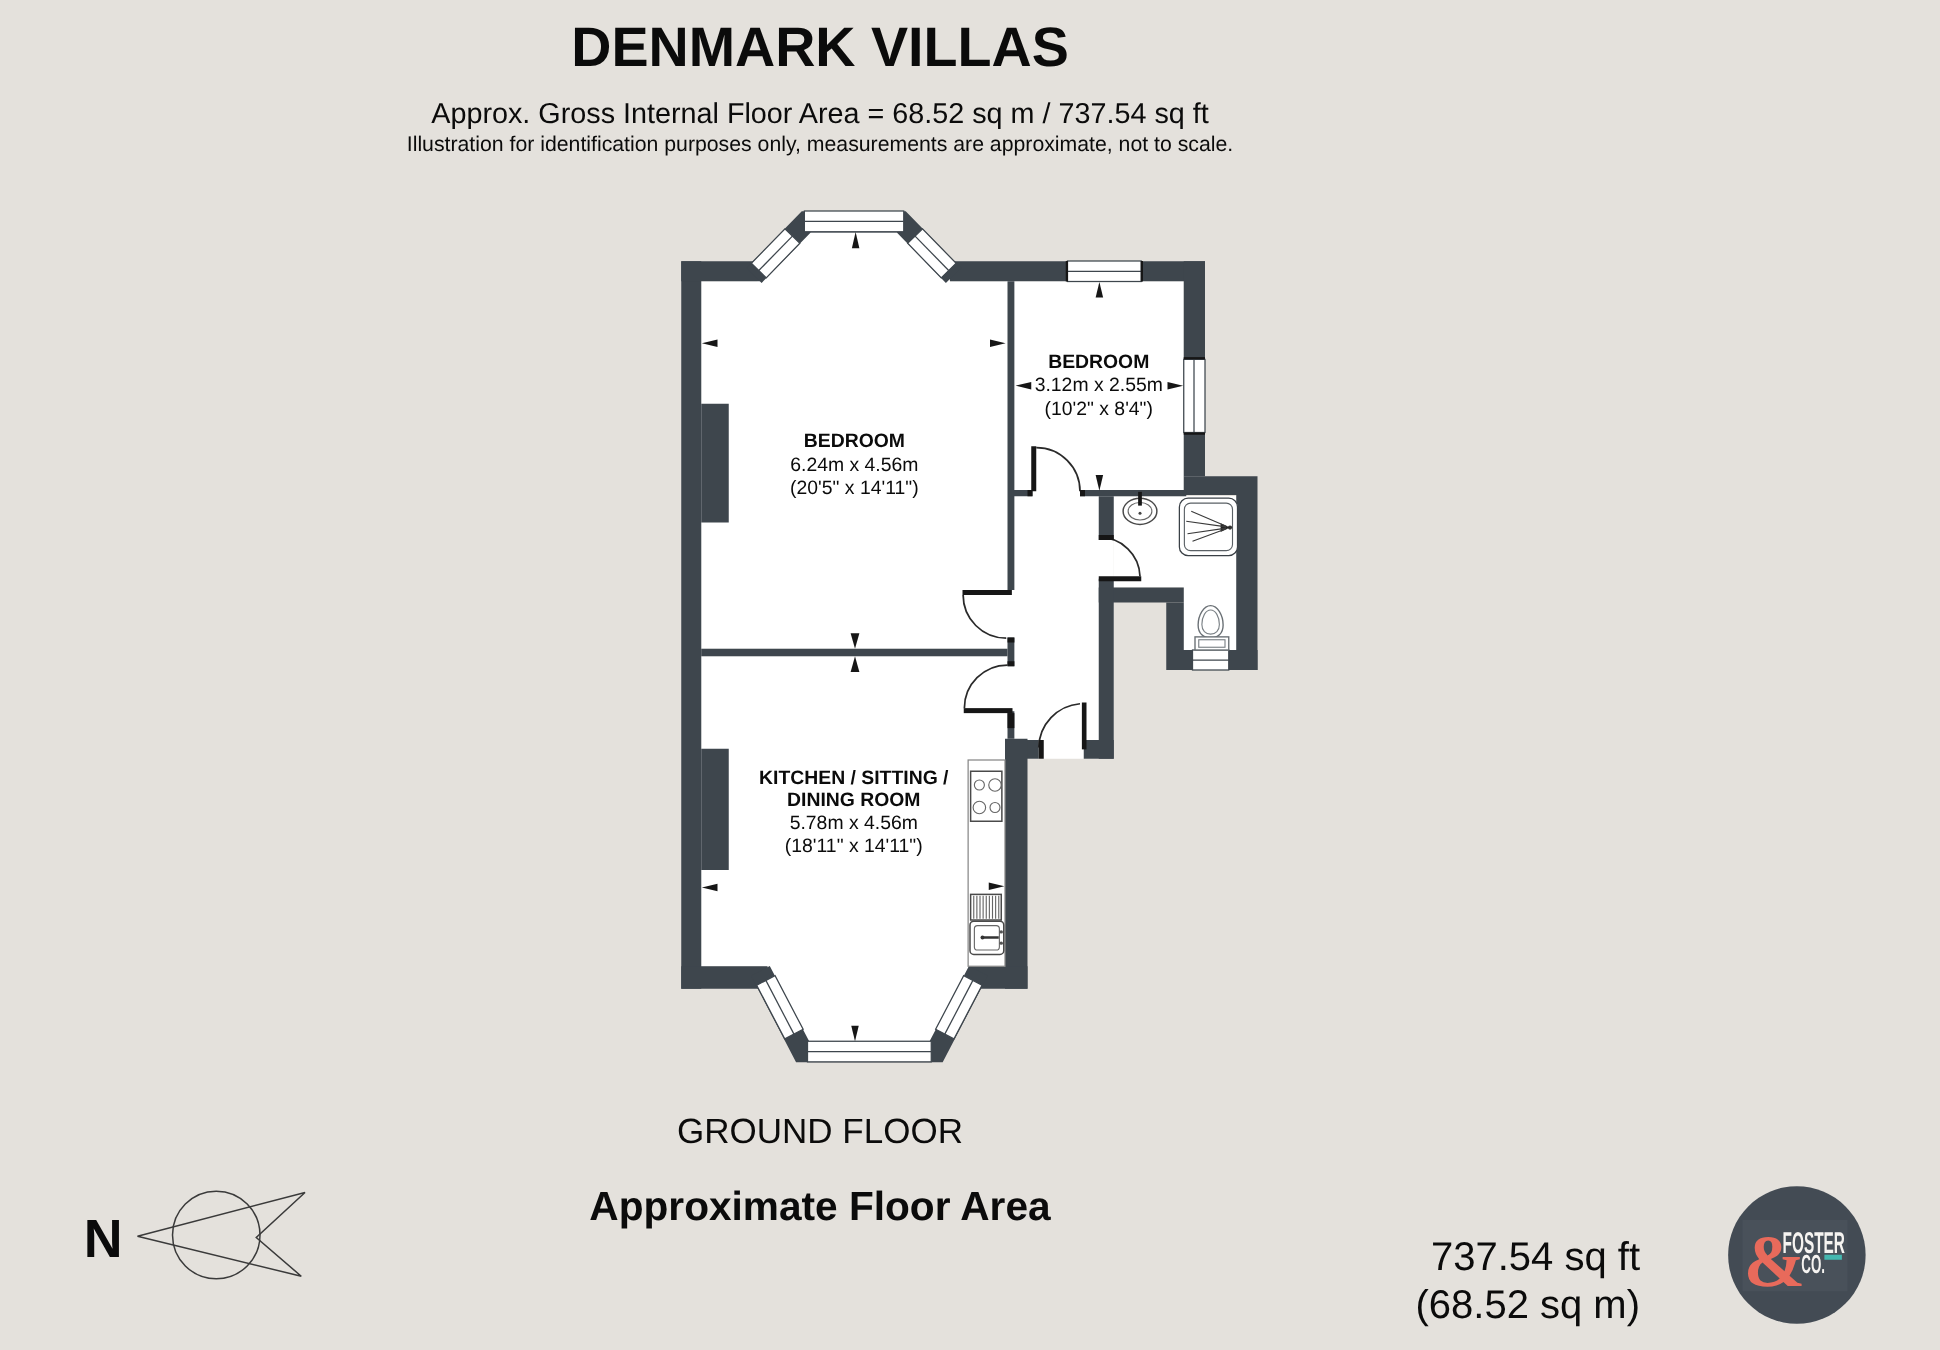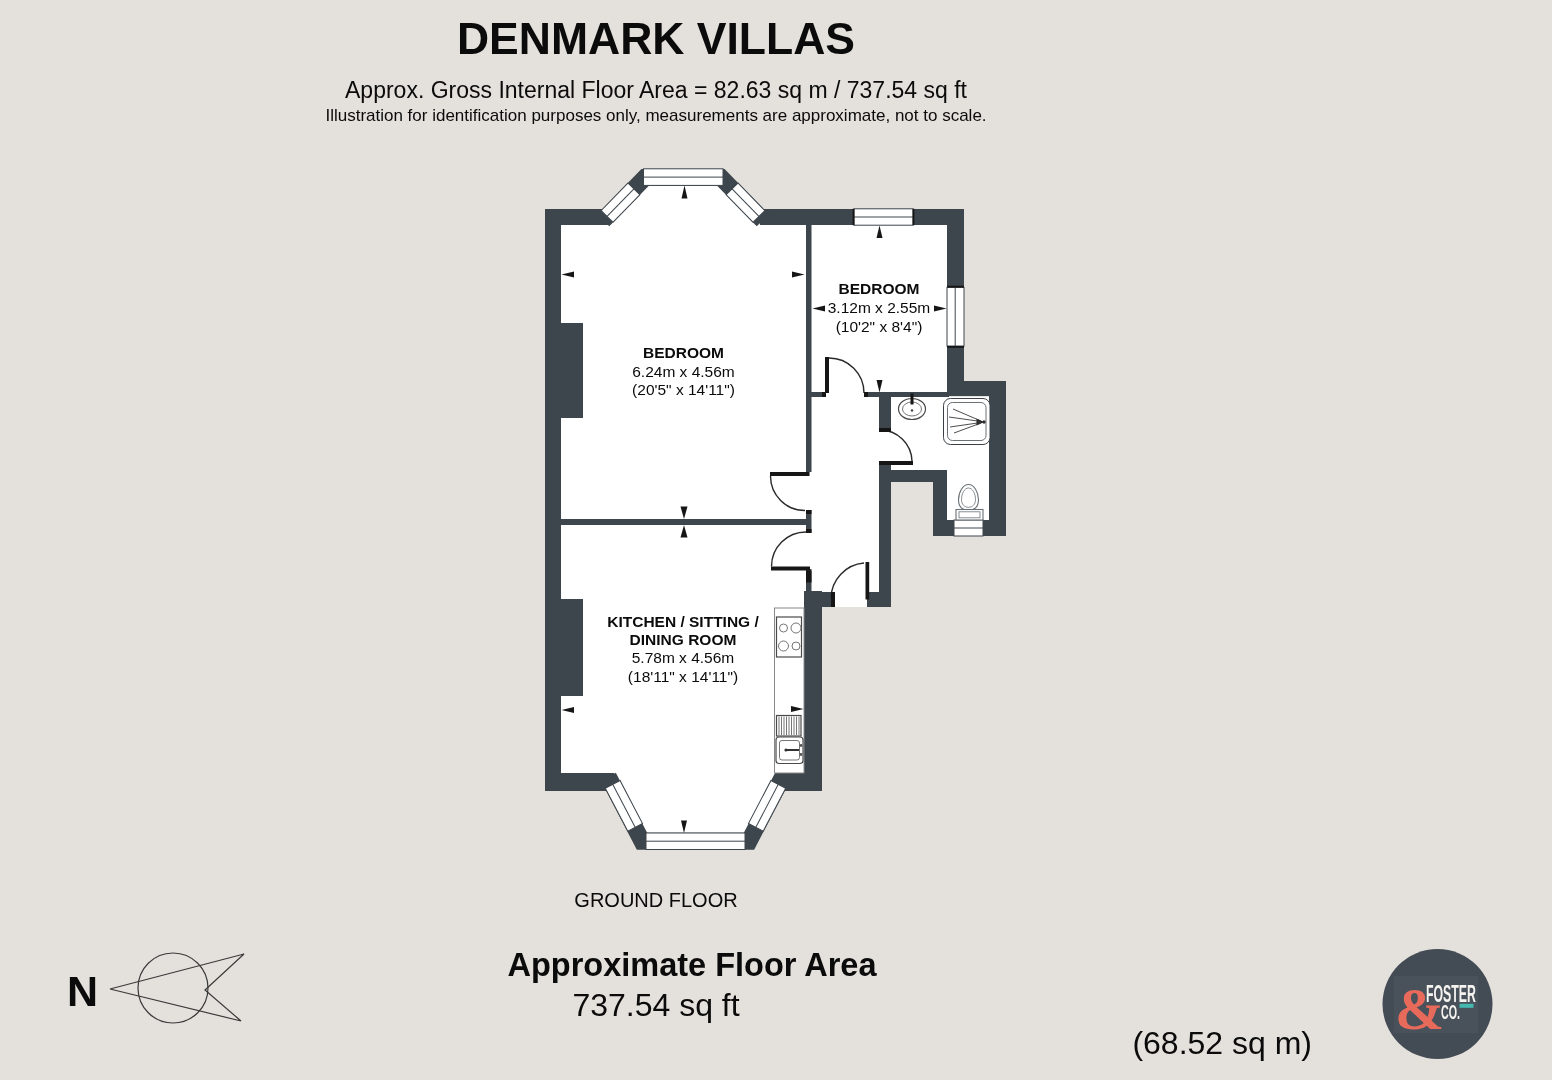--- a/index.html
+++ b/index.html
@@ -4,29 +4,29 @@
 <style>
   html,body{margin:0;padding:0;}
   body{width:1552px;height:1080px;background:#e4e1dc;font-family:"Liberation Sans",sans-serif;position:relative;overflow:hidden;}
   .hdr{position:absolute;left:0;width:1312px;text-align:center;color:#0b0b0b;}
 </style>
 </head>
 <body>
 
 <div class="hdr" style="top:13.5px;font-size:44.5px;font-weight:bold;">DENMARK VILLAS</div>
 
-<div class="hdr" style="top:77px;font-size:23px;">Approx. Gross Internal Floor Area = 82.63 sq m / 737.54 sq ft</div>
+<div class="hdr" style="top:77px;font-size:23px;">Approx. Gross Internal Floor Area = 68.52 sq m / 737.54 sq ft</div>
 
 <div class="hdr" style="top:106px;font-size:17px;">Illustration for identification purposes only, measurements are approximate, not to scale.</div>
 
-<div class="hdr" style="top:889px;font-size:20px;">GROUND FLOOR</div>
-
-<div class="hdr" style="top:946.5px;font-size:32.5px;font-weight:bold;padding-left:36px;">Approximate Floor Area</div>
-
-<div class="hdr" style="top:987px;font-size:32px;">737.54 sq ft</div>
+<div class="hdr" style="top:889px;font-size:28px;">GROUND FLOOR</div>
+
+<div class="hdr" style="top:946.5px;font-size:32.5px;font-weight:bold;">Approximate Floor Area</div>
+
+<div class="hdr" style="top:987px;font-size:32px;text-align:right;">737.54 sq ft</div>
 
 <div class="hdr" style="top:1025px;font-size:32px;text-align:right;">(68.52 sq m)</div>
 
 <svg width="1552" height="1080" viewBox="0 0 1552 1080" style="position:absolute;left:0;top:0;" xmlns="http://www.w3.org/2000/svg">
 <defs>
 <style>
   .wall{fill:#3e464d;}
   .blk{fill:#161616;}
   .win{fill:#ffffff;stroke:#3e464d;stroke-width:1;}
   .wline{stroke:#3e464d;stroke-width:1;fill:none;}

